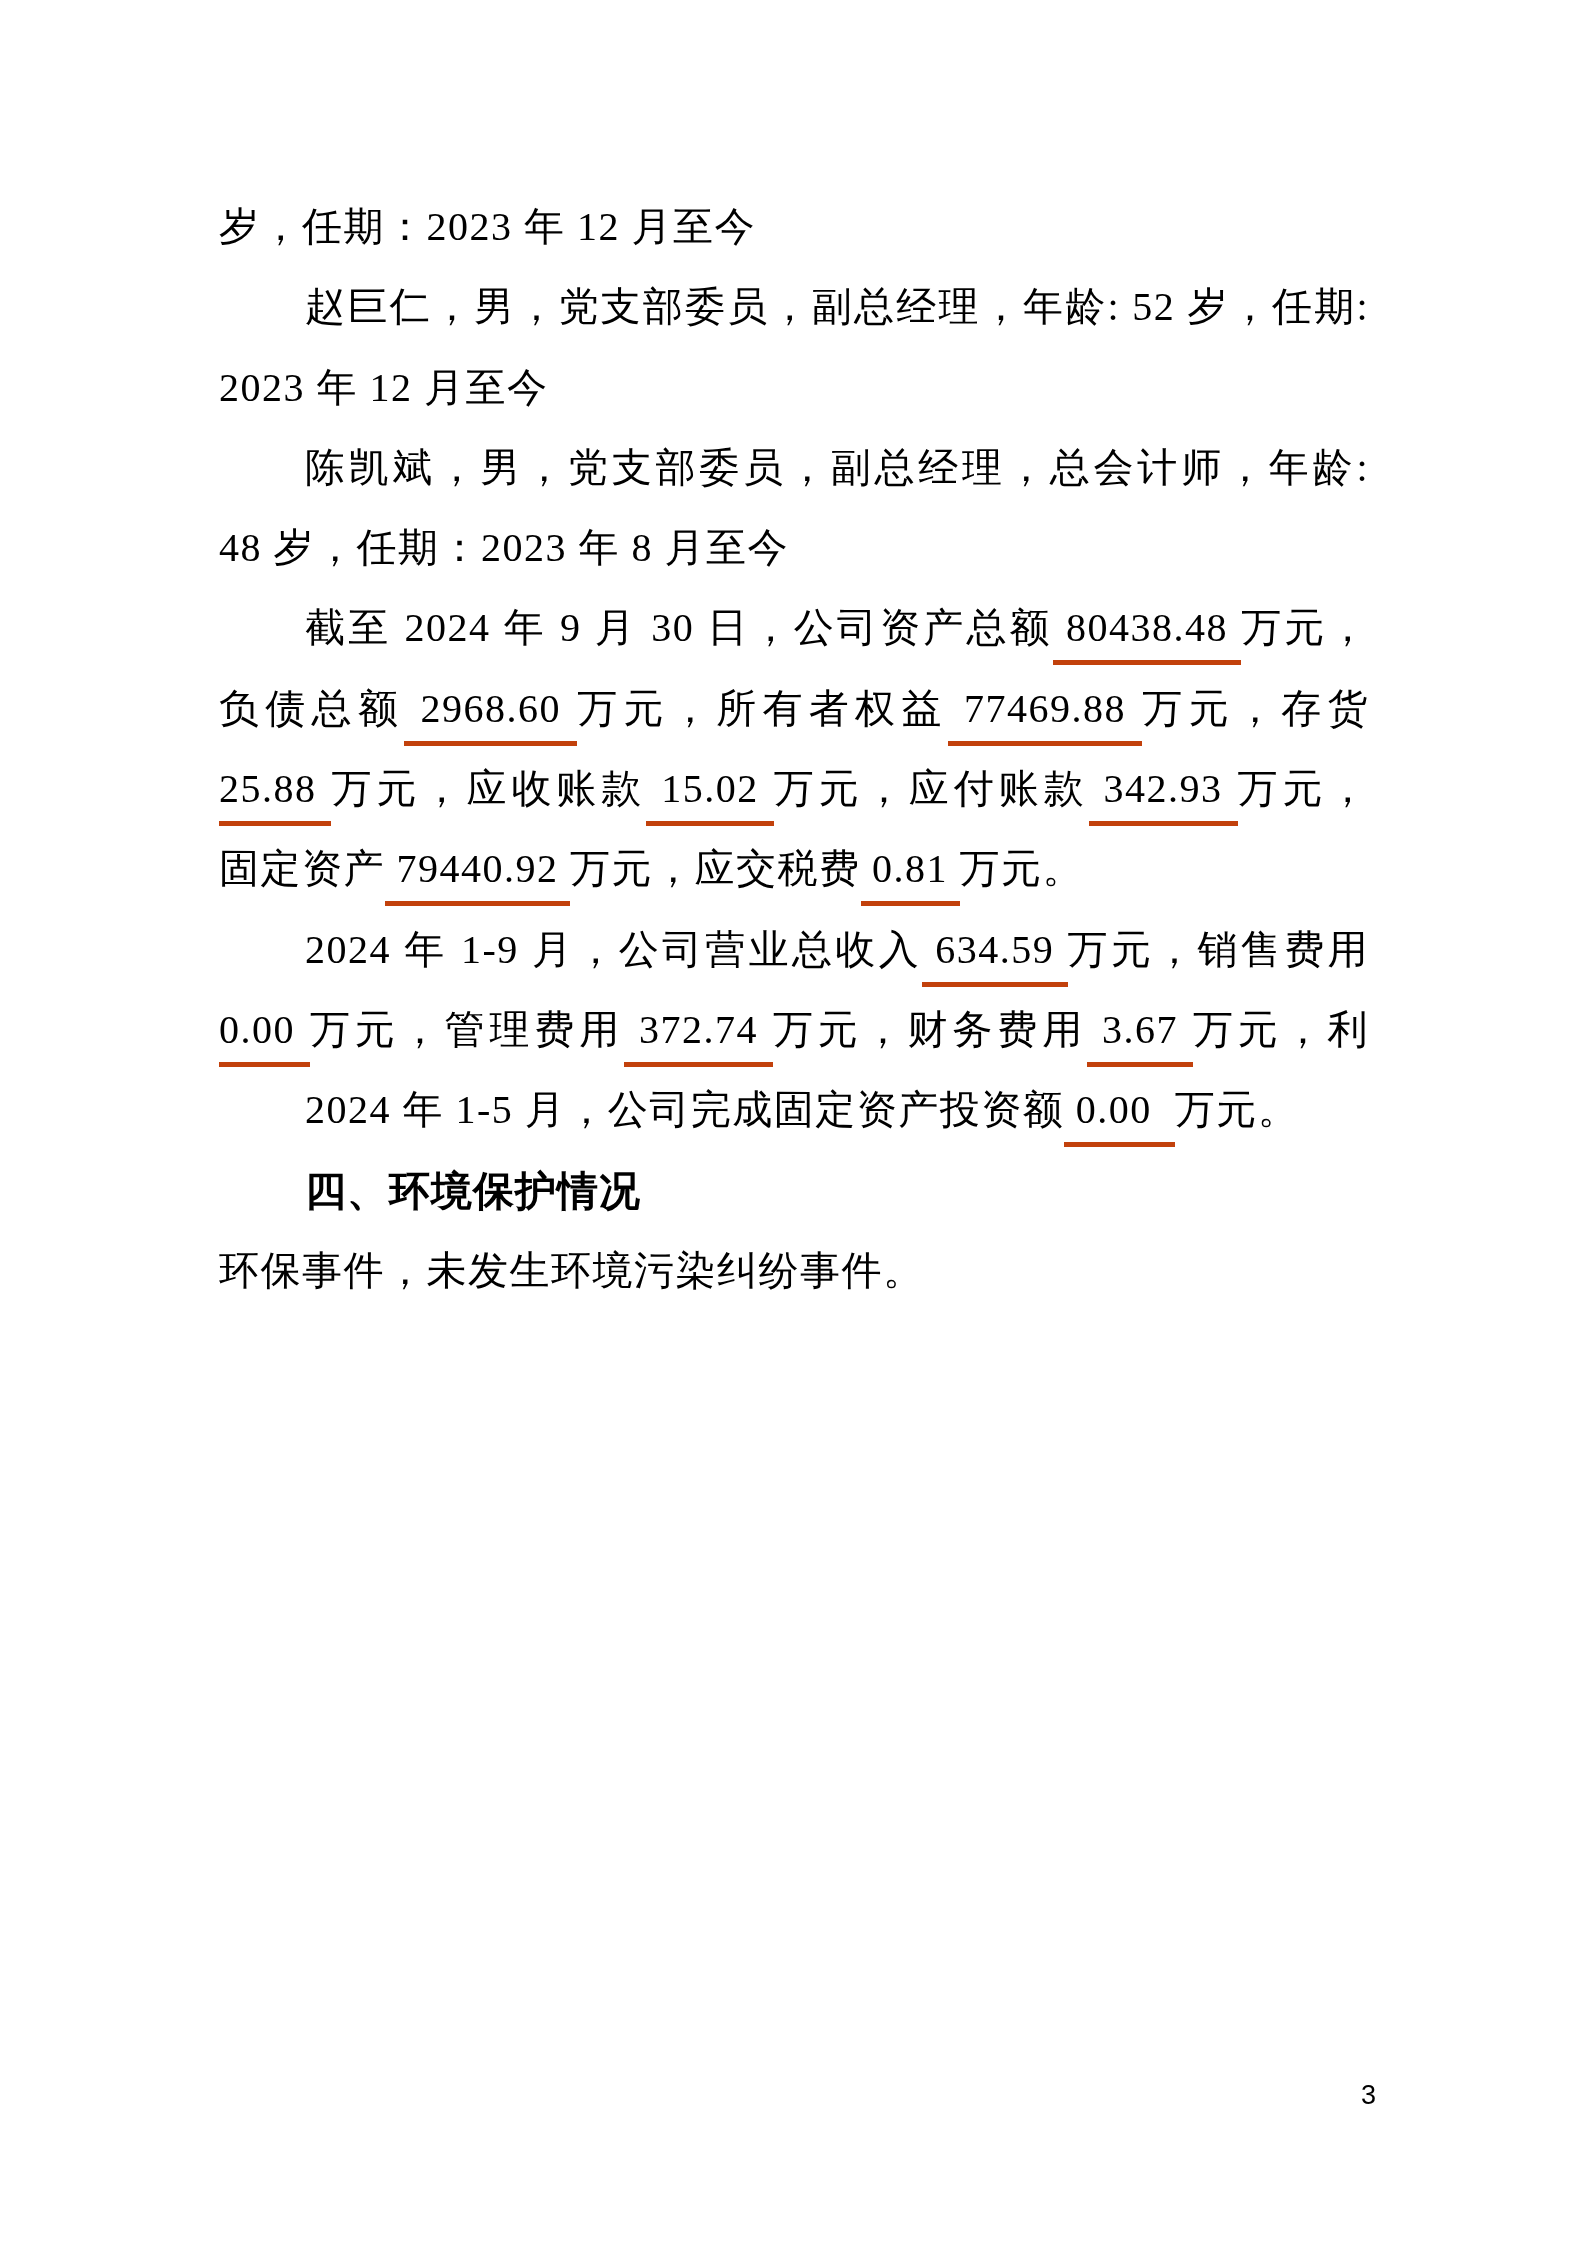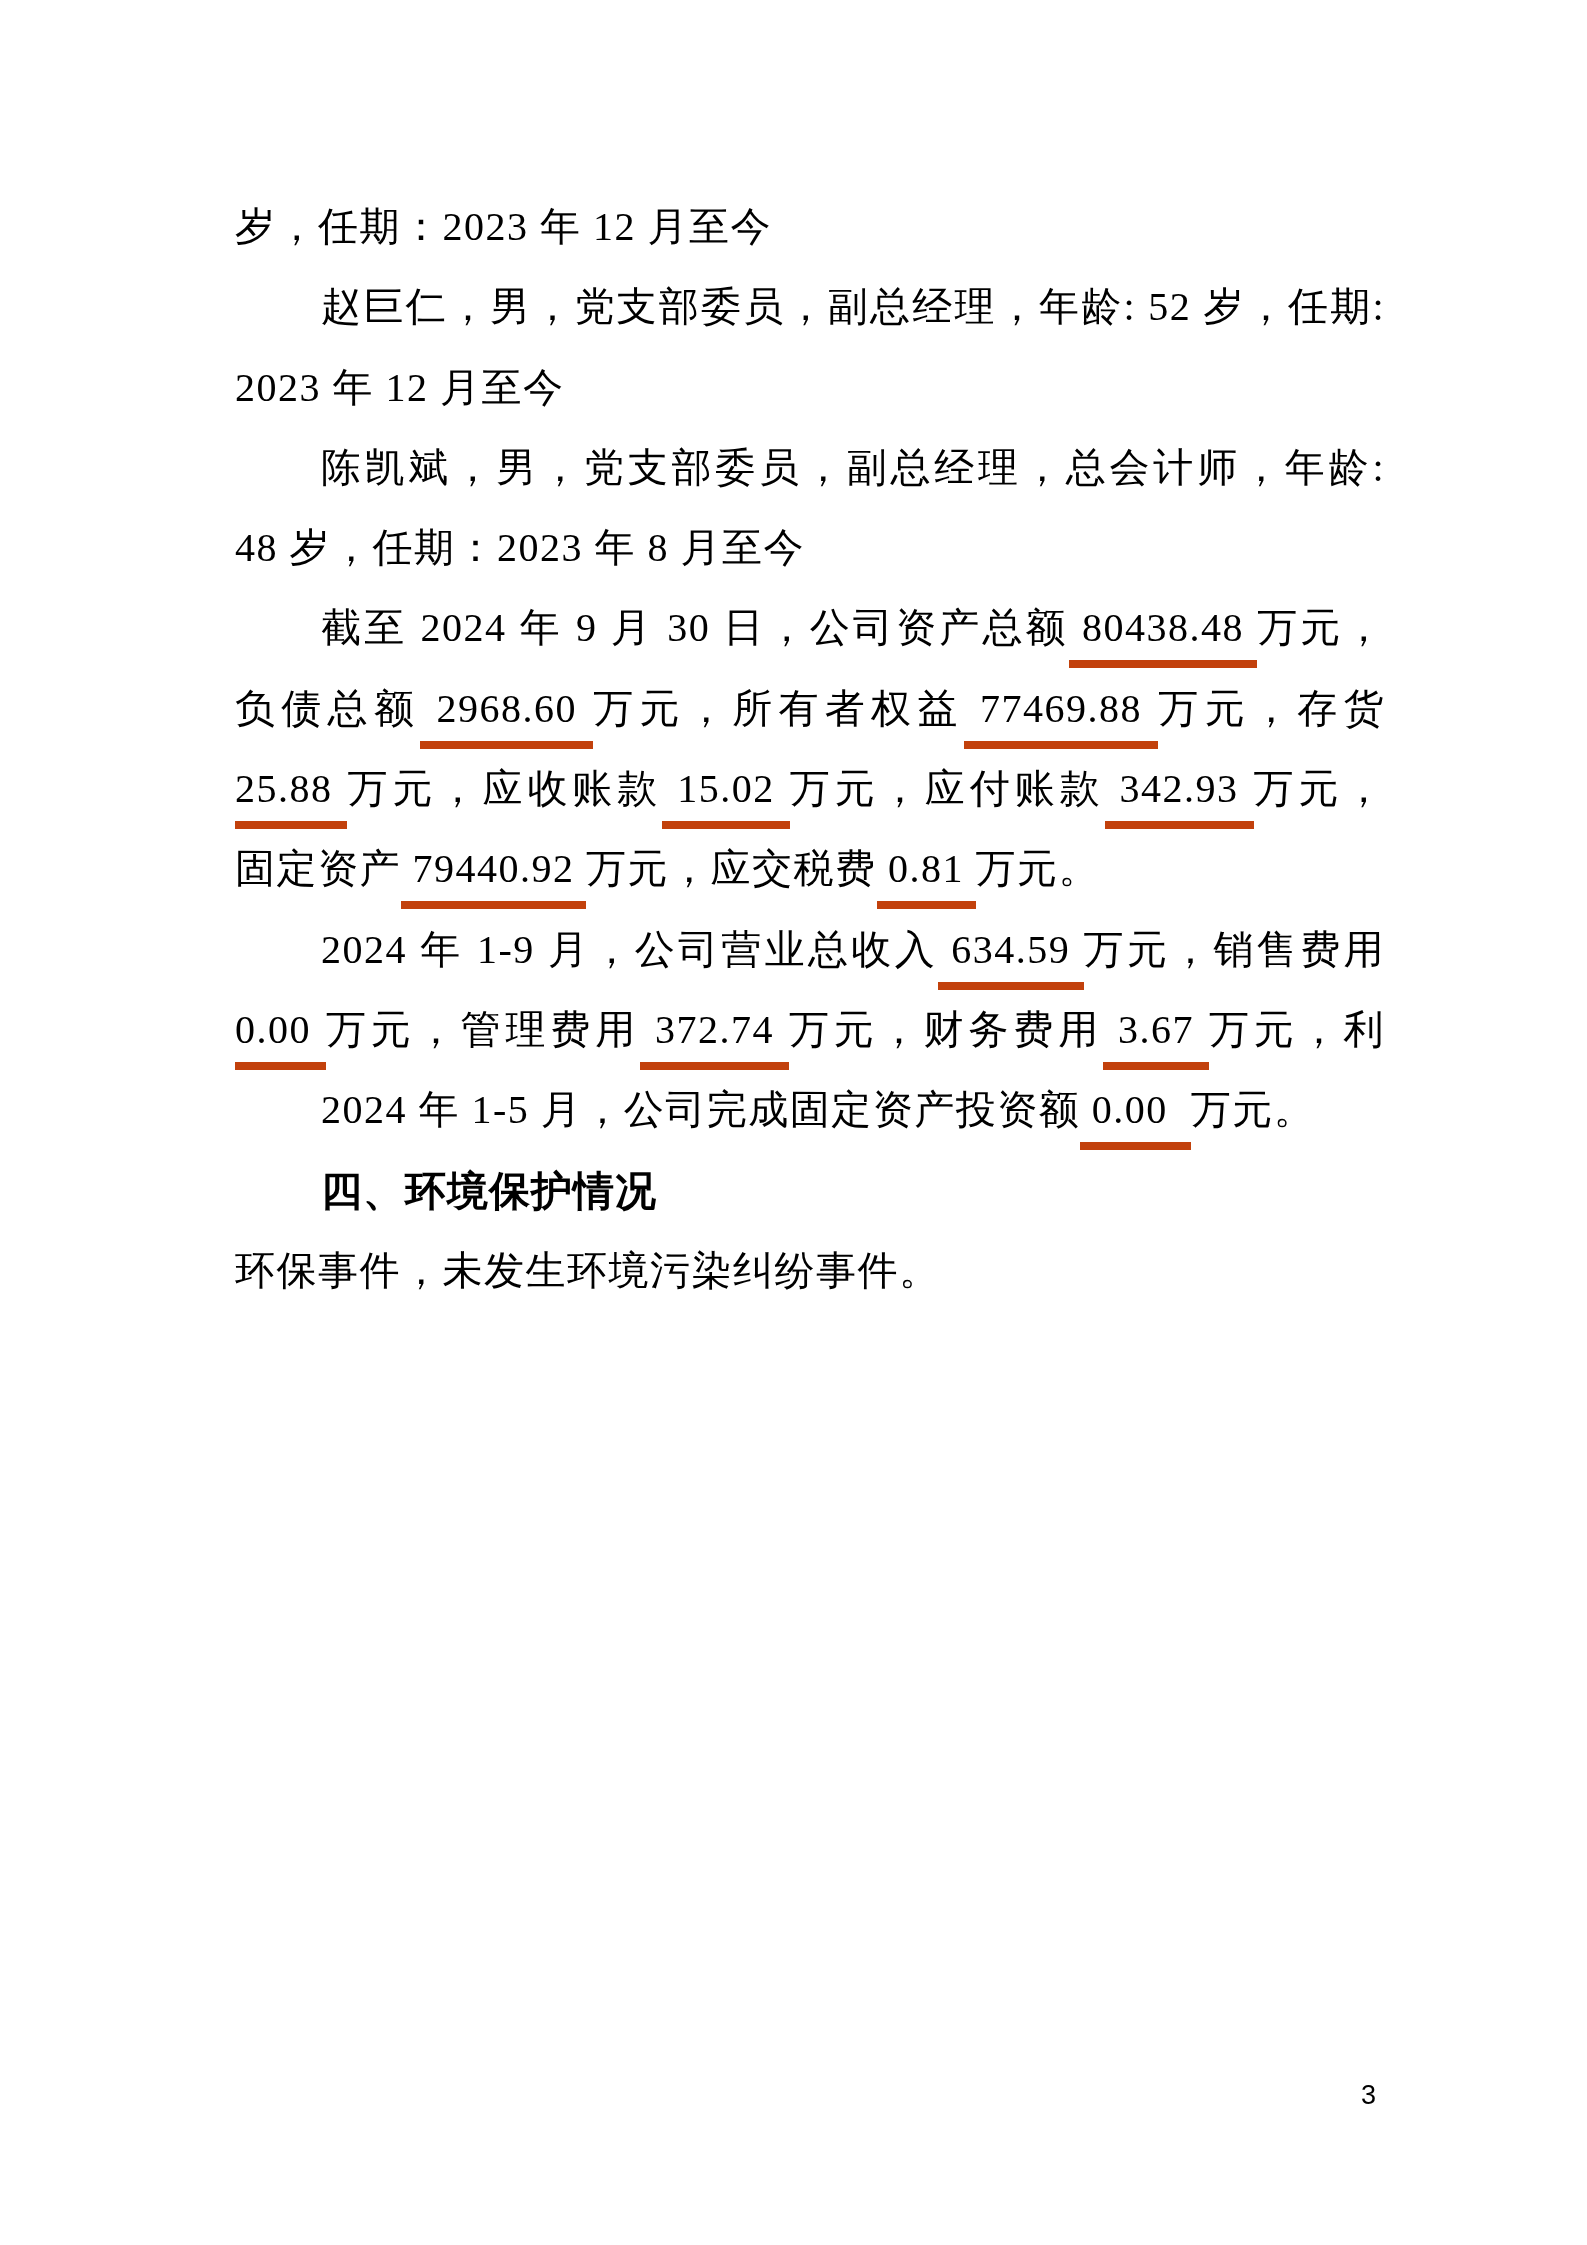--- a/index.html
+++ b/index.html
@@ -9,21 +9,21 @@
   }
   .page {
     position: relative;
     width: 1587px;
     height: 2245px;
     background: #ffffff;
     overflow: hidden;
   }
   .text-block {
     position: absolute;
-    left: 235px;
+    left: 219px;
     top: 187px;
     width: 1150px;
   }
   .line {
     font-family: "Liberation Serif", "DejaVu Serif", serif;
     font-size: 40px;
     line-height: 80.3px;
     height: 80.3px;
     color: #000000;
     letter-spacing: 1.5px;
@@ -43,21 +43,21 @@
     padding-left: 0;
     text-indent: 86px;
   }
   .line.heading {
     font-family: "Liberation Sans", "DejaVu Sans", sans-serif;
     font-weight: bold;
     font-size: 41px;
     letter-spacing: 1px;
   }
   .u {
-    border-bottom: 8px solid #c2410c;
+    border-bottom: 5px solid #c2410c;
     padding-bottom: 10px;
   }
   .page-number {
     position: absolute;
     top: 2080px;
     right: 211px;
     font-family: "Liberation Sans", "DejaVu Sans", sans-serif;
     font-size: 27px;
     color: #000000;
   }

